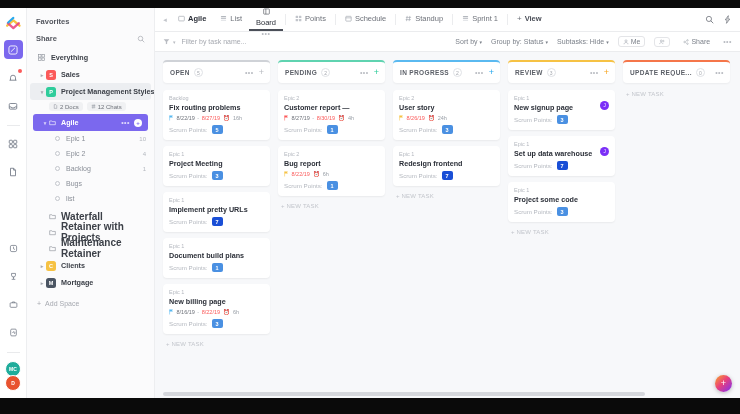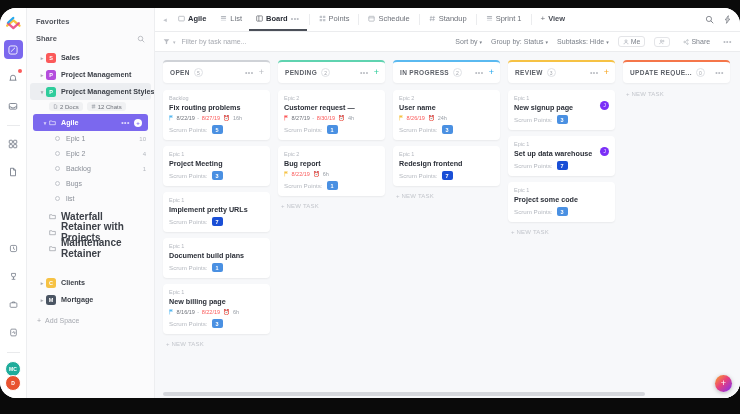--- a/index.html
+++ b/index.html
@@ -8,21 +8,20 @@
     background: #0a0a0a;
     font-family: "Liberation Sans", sans-serif;
     overflow: hidden;
   }
   .app {
     position: absolute; left: 0; top: 8px;
     width: 740px; height: 390px;
     background: #ffffff;
     display: flex;
     overflow: hidden;
-    border-radius: 16px;
   }
 
   
   .rail {
     width: 27px; height: 100%;
     background: #ffffff;
     border-right: 1px solid #edeef0;
     display: flex; flex-direction: column; align-items: center;
     padding-top: 6px;
     flex: 0 0 27px;
@@ -122,21 +121,21 @@
   }
   .collapse-btn {
     width: 12px; display: flex; align-items: center; justify-content: center;
     color: #c2c5cb; font-size: 7px;
   }
   .tab {
     display: flex; align-items: center; gap: 3px;
     padding: 0 7px; white-space: nowrap;
     border-bottom: 2px solid transparent;
   }
-  .tab.active { color: #2b2f38; font-weight: bold; border-bottom-color: #4b4f58; }
+  .tab.active { color: #2b2f38; font-weight: normal; border-bottom-color: #4b4f58; flex-direction: column; }
   .tab .ti { color: #9aa0a8; font-size: 7px; }
   .vsep { width: 1px; background: #ebecee; margin: 6px 2px; }
   .tabbar-right { margin-left: auto; display: flex; align-items: center; gap: 9px; padding-right: 8px; }
 
   .filterbar {
     height: 20px; display: flex; align-items: center;
     padding: 0 8px; font-size: 7px; color: #a6a9b0;
     border-bottom: 1px solid #ebecee;
   }
   .filterbar .fgrp { display: flex; align-items: center; gap: 3px; }
@@ -304,31 +303,37 @@
     <div class="sb-spaces">
       <span>Share</span>
       <span>
         <svg width="8" height="8" viewBox="0 0 16 16">
             <circle cx="7" cy="7" r="4.5" fill="none" stroke="#a6a9b0" stroke-width="1.4"></circle>
             <path d="M10.5 10.5 L14 14" stroke="#a6a9b0" stroke-width="1.4" stroke-linecap="round"></path>
           </svg>
       </span>
     </div>
 
+    <div class="sb-row">
+      <span class="caret">
+        <svg width="7" height="7" viewBox="0 0 16 16">
+            <rect x="1" y="1" width="6" height="6" fill="none" stroke="#8a8f98" stroke-width="1.4"></rect>
+            <rect x="9" y="1" width="6" height="6" fill="none" stroke="#8a8f98" stroke-width="1.4"></rect>
+            <rect x="1" y="9" width="6" height="6" fill="none" stroke="#8a8f98" stroke-width="1.4"></rect>
+            <rect x="9" y="9" width="6" height="6" fill="none" stroke="#8a8f98" stroke-width="1.4"></rect>
+          </svg>
+      </span>
+      <span style="margin-left:5px">Everything</span>
+    </div>
 
     <div>
       <div class="sb-row">
         <span class="caret">▸</span>
         <span class="sq" style="background:#fb5a5a">S</span>
         <span>Sales</span>
-      </div>
-      <div class="sb-row">
-        <span class="caret">▸</span>
-        <span class="sq" style="background:#b44ddd">P</span>
-        <span>Project Management</span>
       </div>
     </div>
 
     <div class="sb-row sel">
       <span class="caret">▾</span>
       <span class="sq" style="background:#2ecc9b">P</span>
       <span>Project Management Styles</span>
     </div>
 
     <div class="chips">
@@ -410,21 +415,21 @@
       <div class="sb-folder">
         <span style="margin-right:5px">
           <svg width="7" height="7" viewBox="0 0 16 16">
               <path d="M1.5 4h5l1.2 1.6h6.8V13H1.5z" fill="none" stroke="#8a8f98" stroke-width="1.4" stroke-linejoin="round"></path>
             </svg>
         </span>
         <span>Maintenance Retainer</span>
       </div>
     </div>
 
-    <div style="margin-top:18px">
+    <div style="margin-top:1px">
       <div class="sb-row">
         <span class="caret">▸</span>
         <span class="sq" style="background:#f6c244">C</span>
         <span>Clients</span>
       </div>
       <div class="sb-row">
         <span class="caret">▸</span>
         <span class="sq" style="background:#4b5563">M</span>
         <span>Mortgage</span>
       </div>
@@ -692,21 +697,21 @@
           <span class="col-title">PENDING</span>
           <span class="col-count">2</span>
           <span class="col-actions">
             <span class="dots">•••</span>
             <span class="plus" style="color:#2ecc9b">+</span>
           </span>
         </div>
 
         <div class="card">
           <div class="card-epic">Epic 2</div>
-          <div class="card-title">Customer request —</div>
+          <div class="card-title">Customer report —</div>
           <div class="card-meta">
             <span>
                 <svg width="5" height="6" viewBox="0 0 10 12">
                   <path d="M1.2 1h6.6l-1.6 2 1.6 2H1.2z" fill="#fb5a5a"></path>
                   <path d="M1.2 1v10" stroke="#fb5a5a" stroke-width="1.1"></path>
                 </svg>
               </span>
             <span class="d-start">8/27/19</span>
             <span class="d-dash">-</span>
             <span class="d-end">8/30/19</span>
@@ -747,21 +752,21 @@
           <span class="col-title">IN PROGRESS</span>
           <span class="col-count">2</span>
           <span class="col-actions">
             <span class="dots">•••</span>
             <span class="plus" style="color:#29a9ee">+</span>
           </span>
         </div>
 
         <div class="card">
           <div class="card-epic">Epic 2</div>
-          <div class="card-title">User name</div>
+          <div class="card-title">User story</div>
           <div class="card-meta">
             <span>
                 <svg width="5" height="6" viewBox="0 0 10 12">
                   <path d="M1.2 1h6.6l-1.6 2 1.6 2H1.2z" fill="#f6c244"></path>
                   <path d="M1.2 1v10" stroke="#f6c244" stroke-width="1.1"></path>
                 </svg>
               </span>
             <span class="d-end">8/26/19</span>
             <span class="clock">⏰</span>
             <span class="dur">24h</span>

